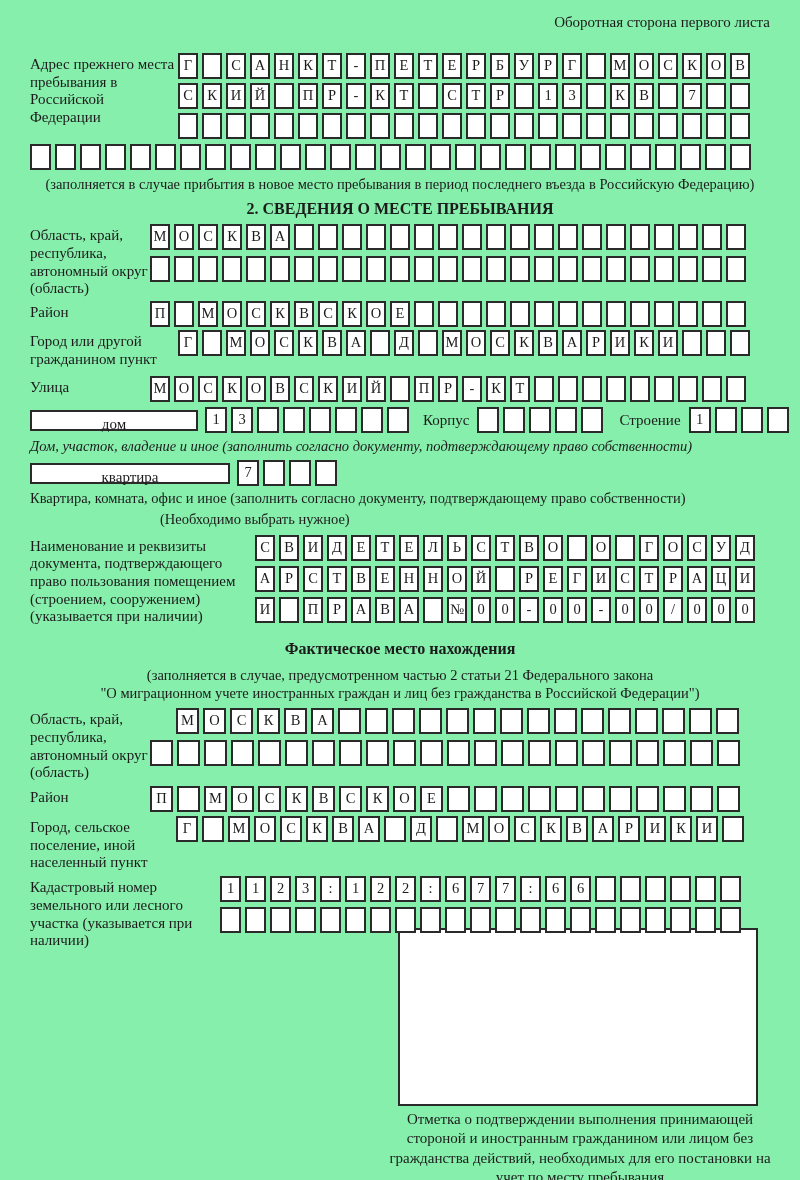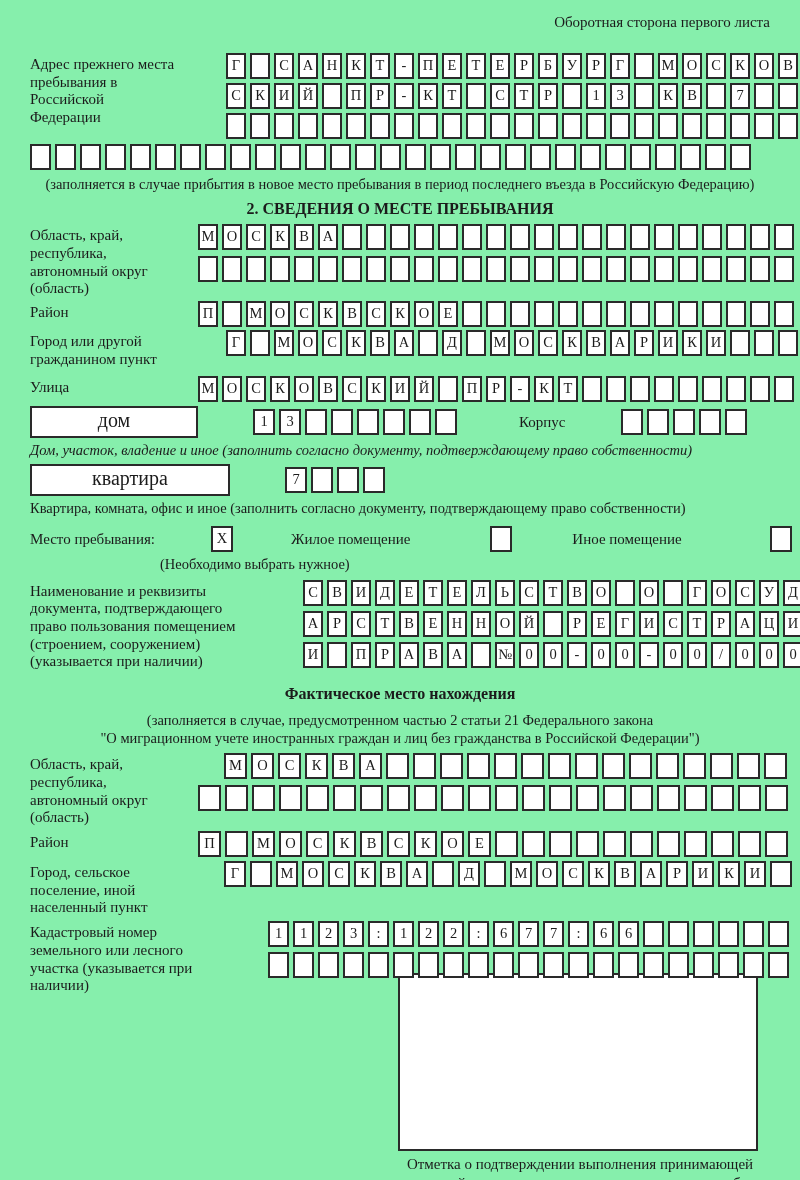--- a/index.html
+++ b/index.html
@@ -2,36 +2,36 @@
 <html><head>
 <meta charset="utf-8">
 <style>
   html,body{margin:0;padding:0;background:#ffffff;}
   .page{
     position:relative;box-sizing:border-box;width:800px;height:1180px;
     padding:14px 30px 0 30px;overflow:hidden;background:#86efac;
     font-family:"Liberation Serif","DejaVu Serif",serif;color:#1b1b1b;
   }
   .hdr{text-align:right;font-size:15px;}
-  .row{display:flex;align-items:flex-start;gap:48px;}
+  .row{display:flex;align-items:flex-start;}
   .lbl{flex:none;font-size:15px;line-height:1.18;padding-top:3px;}
   .strips{display:flex;flex-direction:column;row-gap:4px;}
   .strip{display:flex;column-gap:4px;}
   .cell{
     flex:none;box-sizing:border-box;background:#fff;
     width:var(--cw,20px);height:26px;border:2px solid #2a2a2a;
     text-align:center;font-size:14.5px;line-height:21px;font-family:"Liberation Serif","DejaVu Serif",serif;
   }
   .c20{--cw:20px}.c21{--cw:21px}.c22{--cw:22px}.c23{--cw:23px}
   .note{font-size:14.5px;line-height:1.25;}
   .center{text-align:center;}
   .title{font-weight:bold;font-size:16px;}
   .boxlabel{
-    flex:none;box-sizing:border-box;border:2px solid #2a2a2a;height:32px;
-    line-height:24px;text-align:center;font-size:20px;background:#fff;
+    flex:none;box-sizing:border-box;border:2px solid #2a2a2a;height:21px;
+    line-height:24px;text-align:center;font-size:15px;background:#fff;
   }
   .inlbl{font-size:15px;line-height:28px;flex:none;}
   .stamp-box{box-sizing:border-box;width:360px;height:178px;border:2px solid #2a2a2a;background:#fff;}
   .stamp-cap{width:404px;margin-left:348px;text-align:center;font-size:15px;line-height:1.3;margin-top:4px;}
 </style>
 </head>
 <body>
 
 <div class="page">
 
@@ -341,35 +341,20 @@
     <div class="boxlabel" style="width:200px;">квартира</div>
     <div class="strip c22" style="margin-left:7px;">
         <span class="cell">7</span>
         <span class="cell"></span>
         <span class="cell"></span>
         <span class="cell"></span>
       </div>
   </div>
   <div class="note" style="margin-top:3px;">Квартира, комната, офис и иное (заполнить согласно документу, подтверждающему право собственности)</div>
 
-  <div class="row" style="margin-top:7px;align-items:center;">
-    <div class="inlbl">Место пребывания:</div>
-    <div class="strip c22" style="margin-left:8px;">
-        <span class="cell">X</span>
-      </div>
-    <div class="inlbl" style="margin-left:10px;">Жилое помещение</div>
-    <div class="strip c22" style="margin-left:32px;">
-        <span class="cell"></span>
-      </div>
-    <div class="inlbl" style="margin-left:12px;">Иное помещение</div>
-    <div class="strip c22" style="margin-left:40px;">
-        <span class="cell"></span>
-      </div>
-    <div class="inlbl" style="margin-left:30px;">Организация</div>
-  </div>
   <div class="note" style="margin-left:130px;width:440px;text-align:left;margin-top:2px;">(Необходимо выбрать нужное)</div>
 
   <div class="row" style="margin-top:7px;">
     <div class="lbl" style="width:225px;">Наименование и реквизиты документа, подтверждающего право пользования помещением (строением, сооружением) (указывается при наличии)</div>
     <div class="strips" style="row-gap:5px;">
       <div class="strip c20">
           <span class="cell">С</span>
           <span class="cell">В</span>
           <span class="cell">И</span>
           <span class="cell">Д</span>

